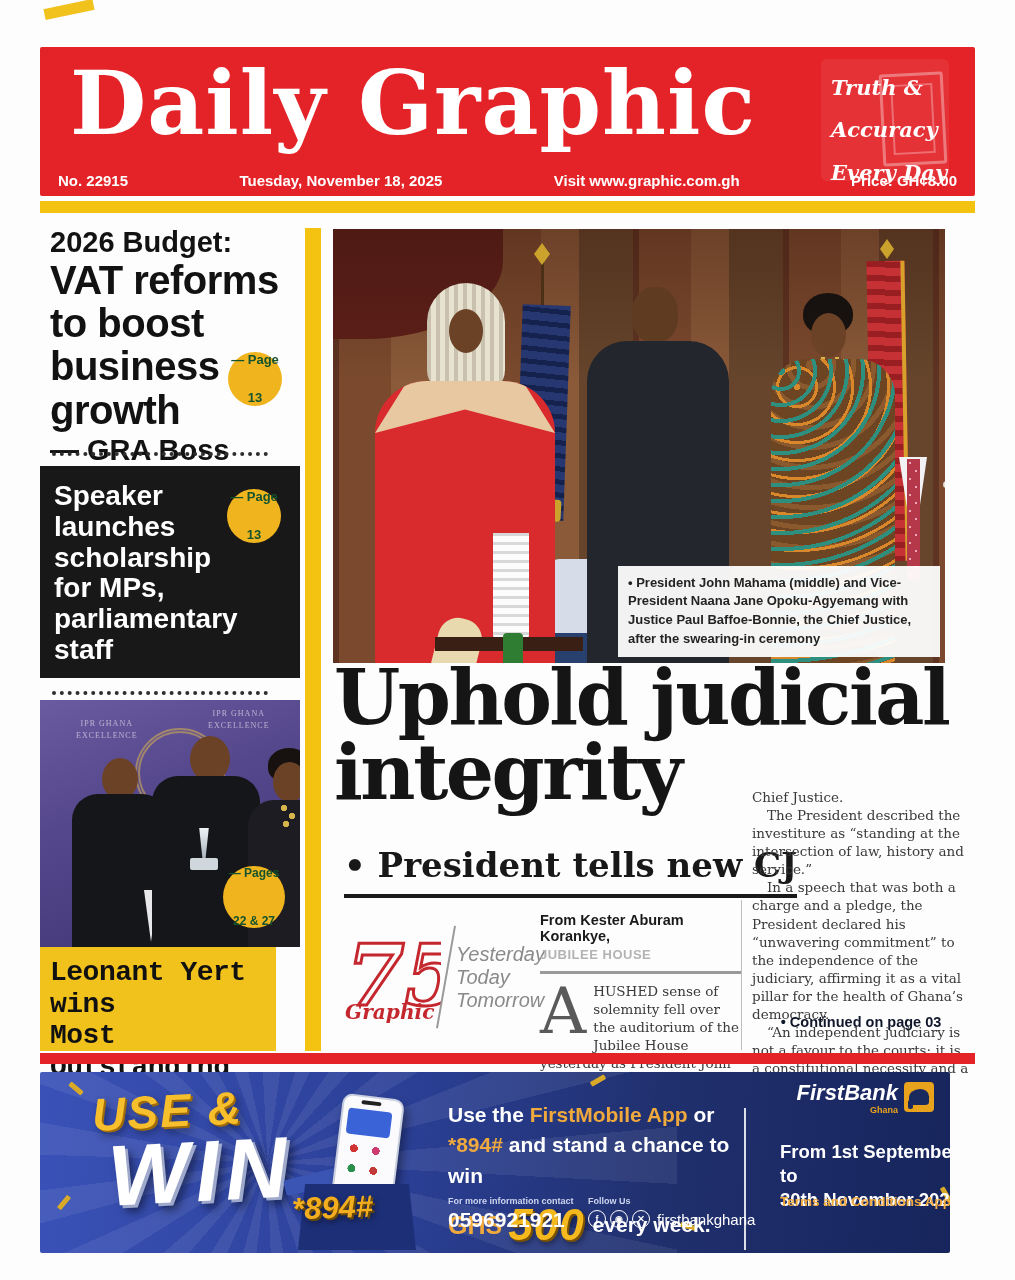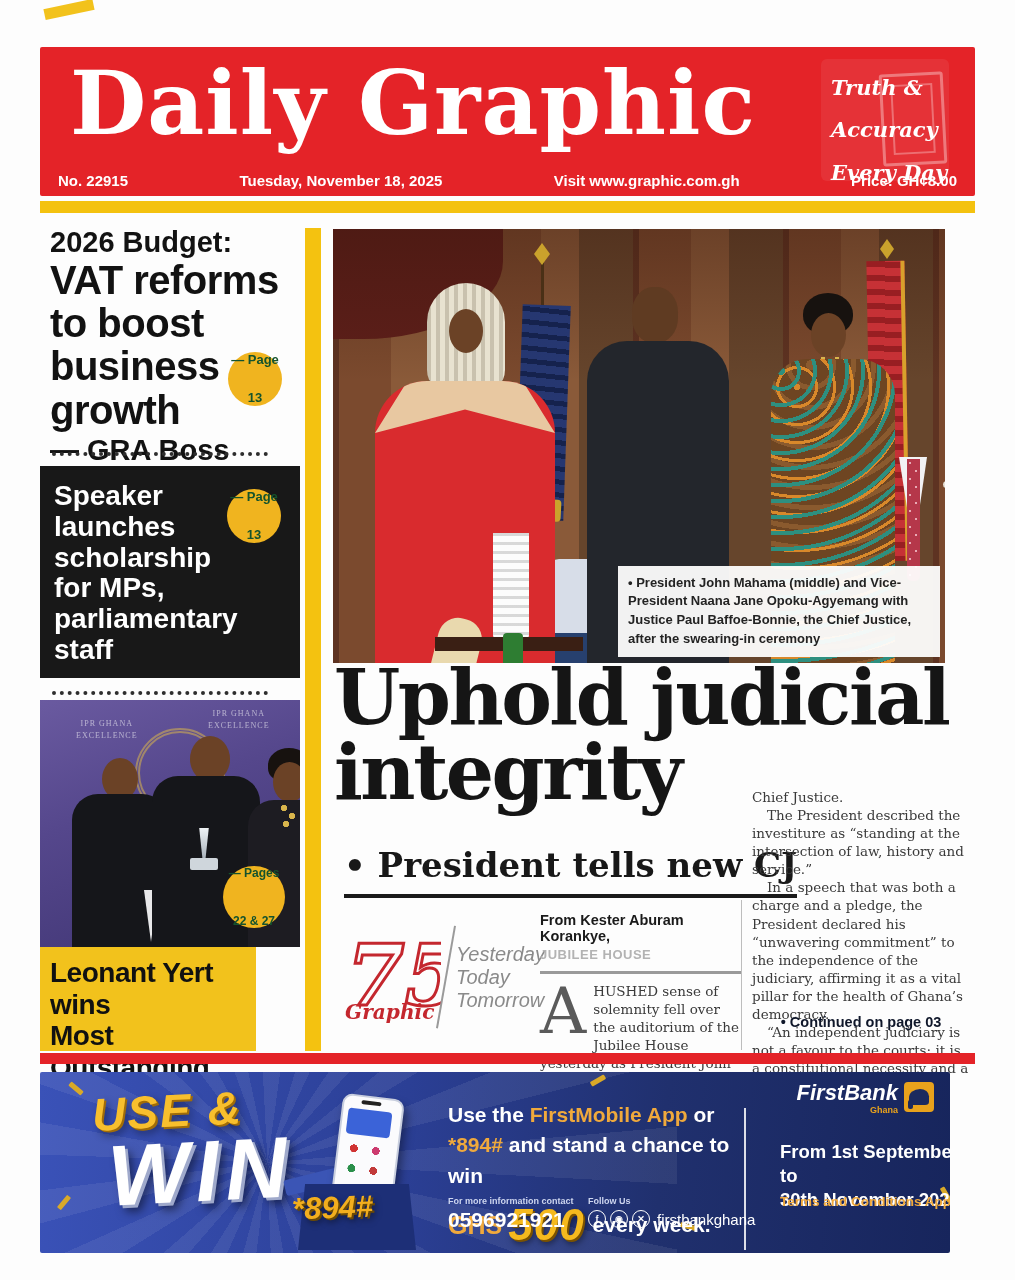--- a/index.html
+++ b/index.html
@@ -54,22 +54,22 @@
   #trophy{left:156px;top:128px;width:16px;height:30px;background:linear-gradient(#eef2f5,#aab4bd);
         position:absolute;clip-path:polygon(20% 0,80% 0,60% 100%,40% 100%);}
   #trophy-base{left:150px;top:158px;width:28px;height:12px;background:#cfd6dc;position:absolute;border-radius:2px;}
   #lp-f3-hair{left:228px;top:48px;width:42px;height:34px;background:#17120f;border-radius:50% 50% 40% 40%;position:absolute;}
   #lp-f3-head{left:233px;top:62px;width:33px;height:40px;}
   #lp-f3-body{left:208px;top:100px;width:88px;height:150px;background:#1d1c22;}
   #lp-f3-neck{left:240px;top:104px;width:20px;height:26px;position:absolute;
         background:radial-gradient(circle 3px at 4px 4px,#d8b54c 97%,transparent),
                    radial-gradient(circle 3px at 12px 12px,#d8b54c 97%,transparent),
                    radial-gradient(circle 3px at 6px 20px,#d8b54c 97%,transparent);}
-  #yellow-caption{left:40px;top:947px;width:216px;height:104px;background:#f2c21c;color:#111;
-        padding:10px 10px;box-sizing:border-box;font-size:28px;font-weight:800;line-height:1.13;letter-spacing:-0.5px;}
+  #yellow-caption{left:40px;top:947px;width:236px;height:104px;background:#f2c21c;color:#111;
+        padding:10px 10px;box-sizing:border-box;font-size:28px;font-weight:800;line-height:1.13;letter-spacing:-0.5px;font-family:Liberation Mono, monospace;}
   #yellow-vdiv{left:305px;top:228px;width:16px;height:823px;background:#f4c210;}
 
   
   #main-photo{left:333px;top:229px;width:612px;height:434px;overflow:hidden;
         background:repeating-linear-gradient(90deg,#5e3322 0 6px,#7b4a2e 6px 58px,#8a5a39 58px 96px,#66452c 96px 150px);}
   #photo-shade{position:absolute;inset:0;background:linear-gradient(180deg,rgba(50,18,8,0.35),rgba(0,0,0,0) 35%);}
   #curtain{left:-30px;top:-20px;width:200px;height:130px;background:#5e1f1a;border-bottom-right-radius:70% 60%;}
   #blue-flag-pole{left:208px;top:28px;width:3px;height:55px;background:#4a3016;}
   #blue-flag-finial{left:201px;top:14px;width:16px;height:22px;background:#caa22c;
         clip-path:polygon(50% 0,100% 50%,50% 100%,0 50%);}

